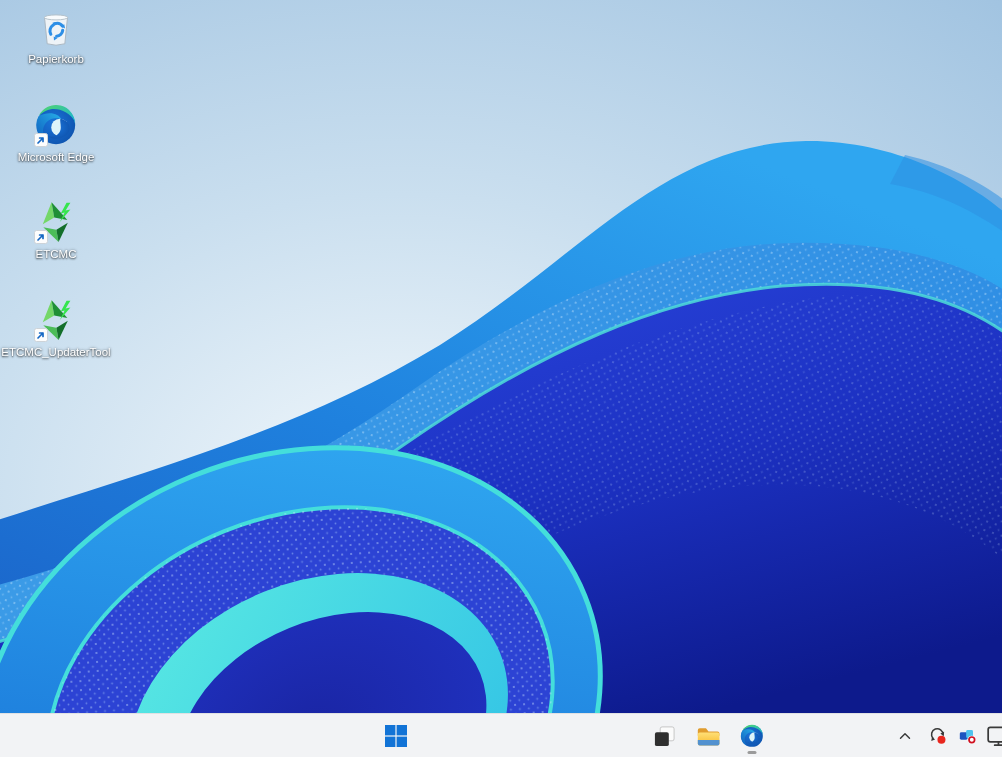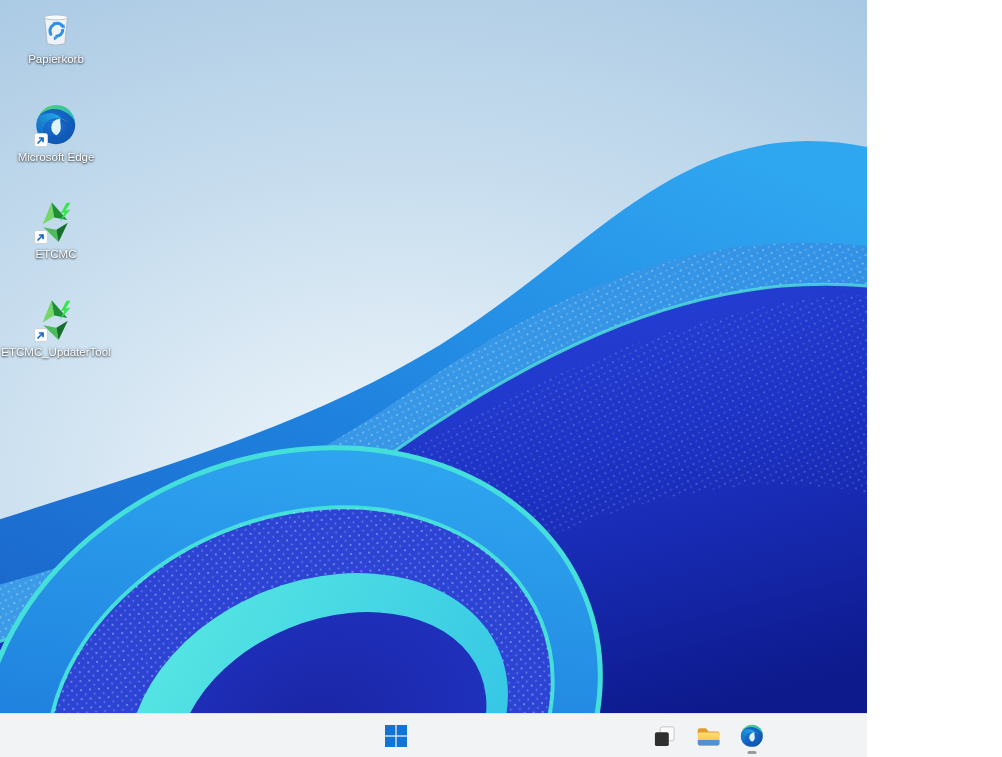--- a/index.html
+++ b/index.html
@@ -1,17 +1,17 @@
 <!DOCTYPE html>
 <html><head>
 <meta charset="utf-8">
 <style>
   * { margin:0; padding:0; box-sizing:border-box; }
   html,body { width:1002px; height:757px; overflow:hidden; font-family:"Liberation Sans", sans-serif; }
-  .screen { position:relative; width:867px; height:757px; overflow:hidden; background:#a9c9e4;text-decoration:underline; }
+  .screen { position:relative; width:1002px; height:757px; overflow:hidden; background:#a9c9e4;text-decoration:underline; }
 
   
   .wallpaper { position:absolute; left:0; top:0; width:1002px; height:713px; }
 
   
   .desk-icon { position:absolute; left:-9px; width:130px; display:flex; flex-direction:column; align-items:center; cursor:default; }
   .desk-icon .glyph { position:relative; width:46px; height:46px; }
   .desk-icon .glyph svg { width:46px; height:46px; display:block; }
   .shortcut-badge { position:absolute; left:1px; bottom:1px; width:14px; height:14px; background:#fdfdfd; border:1px solid #cdd3d8; border-radius:2.5px; display:flex; align-items:center; justify-content:center; }
   .desk-icon .label { margin-top:3px; font-size:11.5px; line-height:1.18; color:#ffffff; text-align:center; text-shadow:0 1px 2px rgba(0,0,0,.72), 0 0 3px rgba(0,0,0,.45); max-width:128px; }

